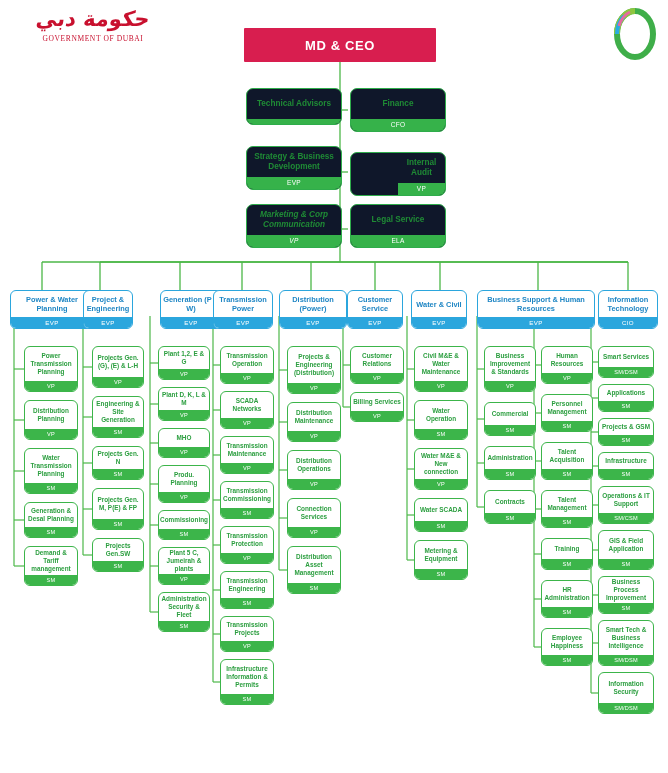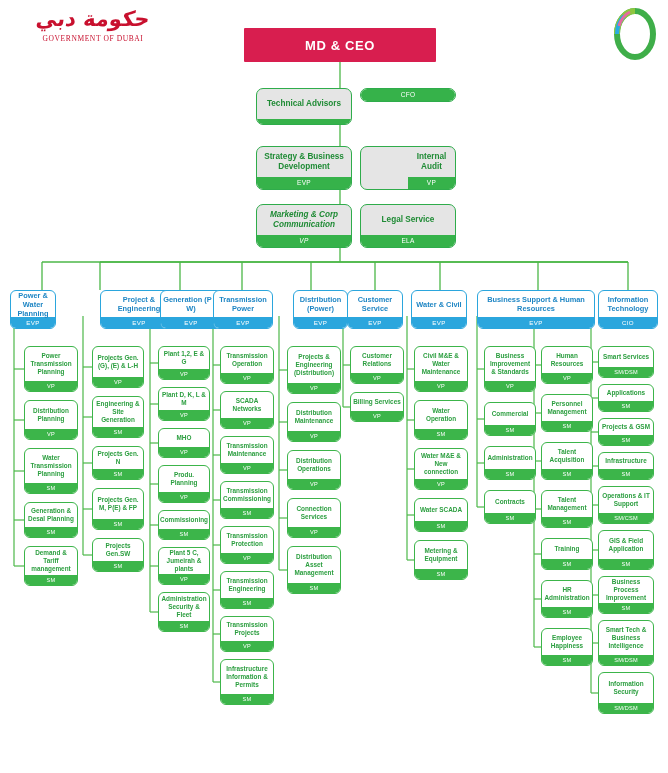--- a/index.html
+++ b/index.html
@@ -88,24 +88,23 @@
     justify-content: center;
     border-radius: 1px;
   }
 
   
   .exec {
     position: absolute;
     width: 96px;
     border: 1.4px solid #2fac4b;
     border-radius: 7px;
-    background: #e5e5e5;
+    background: #0f172a;
     overflow: hidden;
     box-sizing: border-box;
-    margin-left: 10px;
   }
   .exec .ttl {
     display: flex;
     align-items: center;
     justify-content: center;
     text-align: center;
     font-size: 8.2px;
     font-weight: bold;
     color: #1f8b35;
     padding: 2px 3px;
@@ -295,56 +294,57 @@
     <path d="M 591 316 L 591 693" stroke="#4cb748" stroke-width="1.2" fill="none"></path>
   </svg>
 
 <div class="ceo-box">MD &amp; CEO</div>
 
 <div class="exec" style="left:246px; top:88px;">
   <div class="ttl">Technical Advisors</div>
   <div class="role"></div>
 </div>
 <div class="exec" style="left:350px; top:88px;">
+  <div class="ttl">Finance</div>
   <div class="role">CFO</div>
 </div>
 <div class="exec" style="left:246px; top:146px;">
   <div class="ttl">Strategy &amp; Business Development</div>
   <div class="role">EVP</div>
 </div>
-<div class="exec" style="left:350px; top:146px;padding-left:47px;">
+<div class="exec" style="left:350px; top:152px;padding-left:47px;">
   <div class="ttl">Internal Audit</div>
   <div class="role">VP</div>
 </div>
 <div class="exec" style="left:246px; top:204px;font-style:italic;">
   <div class="ttl">Marketing &amp; Corp Communication</div>
   <div class="role">VP</div>
 </div>
 <div class="exec" style="left:350px; top:204px;">
   <div class="ttl">Legal Service</div>
   <div class="role">ELA</div>
 </div>
 
-<div class="div-box" style="left:10px;  width:46px;">
+<div class="div-box" style="left:10px;  width:84px;">
   <div class="ttl">Power &amp; Water Planning</div>
   <div class="role">EVP</div>
 </div>
-<div class="div-box" style="left:83px;  width:78px;margin-left:17px;">
+<div class="div-box" style="left:83px;  width:50px;">
   <div class="ttl">Project &amp; Engineering</div>
   <div class="role">EVP</div>
 </div>
 <div class="div-box" style="left:150px; width:62px;margin-left:10px;">
   <div class="ttl">Generation (P &amp; W)</div>
   <div class="role">EVP</div>
 </div>
 <div class="div-box" style="left:213px; width:60px;">
   <div class="ttl">Transmission Power</div>
   <div class="role">EVP</div>
 </div>
-<div class="div-box" style="left:293px; width:55px;">
+<div class="div-box" style="left:279px; width:68px;">
   <div class="ttl">Distribution (Power)</div>
   <div class="role">EVP</div>
 </div>
 <div class="div-box" style="left:347px; width:56px;">
   <div class="ttl">Customer Service</div>
   <div class="role">EVP</div>
 </div>
 <div class="div-box" style="left:411px; width:56px;">
   <div class="ttl">Water &amp; Civil</div>
   <div class="role">EVP</div>

